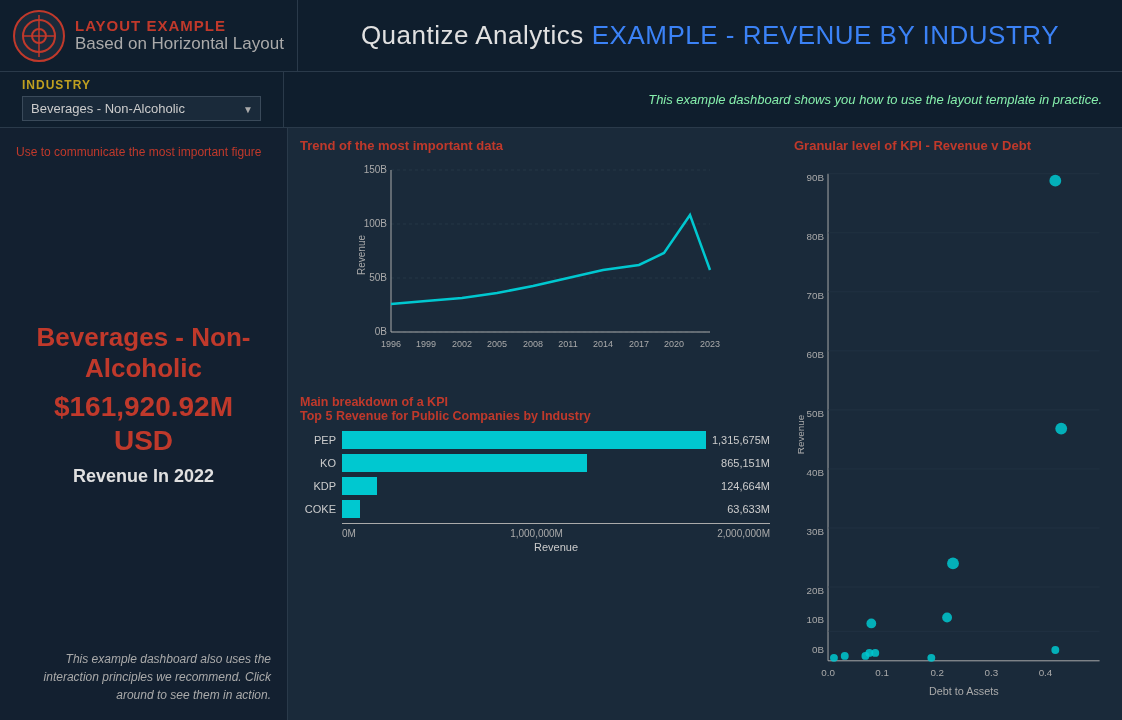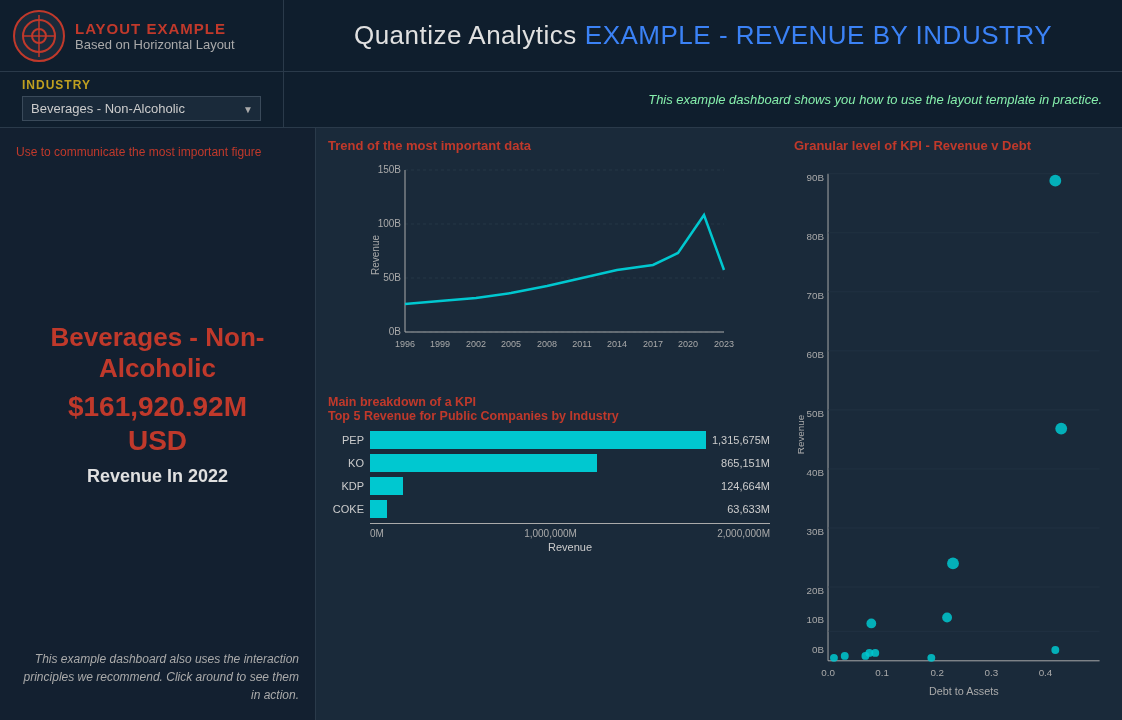--- a/index.html
+++ b/index.html
@@ -39,21 +39,21 @@
       flex-direction: column;
     }
     .logo-title {
       color: #c0392b;
       font-weight: bold;
       font-size: 15px;
       letter-spacing: 1px;
     }
     .logo-subtitle {
       color: #aaa;
-      font-size: 13px;
+      font-size: 17px;
     }
     .header-title {
       flex: 1;
       display: flex;
       align-items: center;
       justify-content: center;
       font-size: 26px;
       color: #e0e0e0;
       font-weight: normal;
       letter-spacing: 0.5px;
@@ -125,21 +125,21 @@
     }
 
     
     .main {
       display: flex;
       height: calc(720px - 72px - 56px);
     }
 
     
     .left-panel {
-      width: 316px;
+      width: 288px;
       background: #132030;
       border-right: 1px solid #2a3a4a;
       padding: 16px 16px;
       display: flex;
       flex-direction: column;
       gap: 24px;
     }
     .kpi-hint {
       color: #c0392b;
       font-size: 12px;

